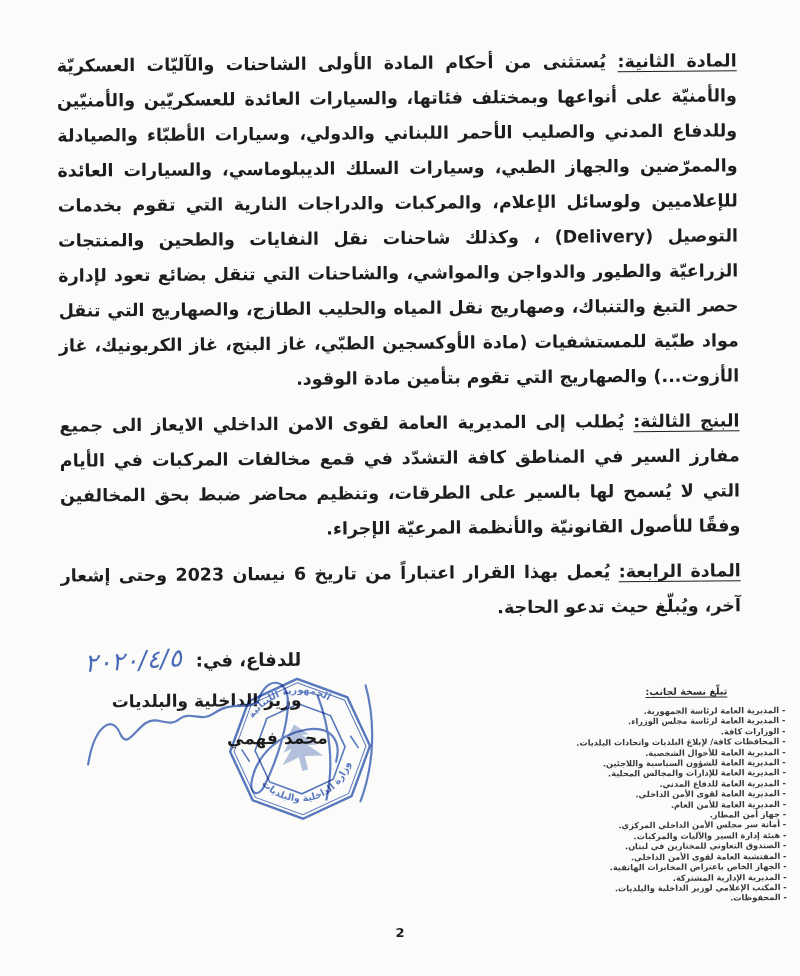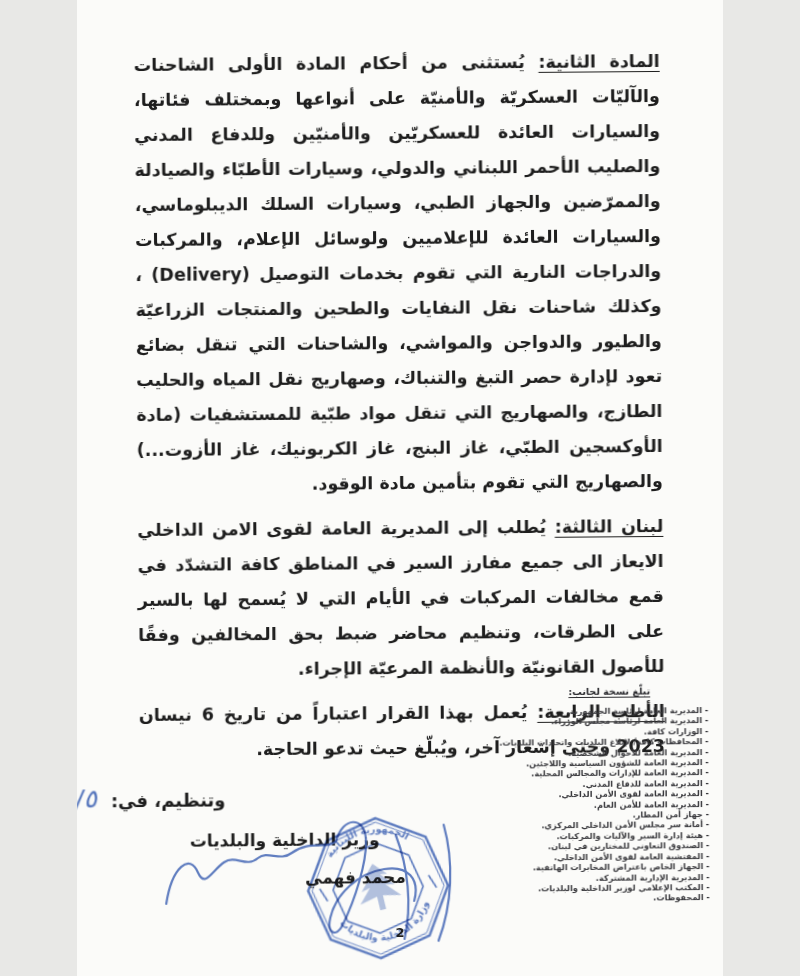--- a/index.html
+++ b/index.html
@@ -1,17 +1,17 @@
 <!DOCTYPE html>
 <html lang="ar" style="--ink: #4a6cb8; --text: #1e1e1e; --paper: #fbfbf9;"><head>
 <meta charset="utf-8">
 <style>
   html,body{margin:0;padding:0;background:#e8e8e6;}
   .paper{
-    position:relative;width:646px;height:976px;margin:0 auto;
+    position:relative;width:800px;height:976px;margin:0 auto;
     background:var(--paper,#fbfbf9);
     overflow:hidden;
     font-family:"DejaVu Sans",sans-serif;
     color:var(--text,#1e1e1e);
   }
   .doc{
     position:absolute;inset:0;
     padding:46px 60px 0 60px;
     direction:rtl;
     transform:rotate(-0.45deg);
@@ -94,25 +94,25 @@
 </style>
 </head>
 <body>
 
 <div class="paper">
 
   <div class="doc">
 
     <p class="article"><span class="art-head">المادة الثانية:</span> <span>يُستثنى من أحكام المادة الأولى الشاحنات والآليّات العسكريّة والأمنيّة على أنواعها وبمختلف فئاتها، والسيارات العائدة للعسكريّين والأمنيّين وللدفاع المدني والصليب الأحمر اللبناني والدولي، وسيارات الأطبّاء والصيادلة والممرّضين والجهاز الطبي، وسيارات السلك الديبلوماسي، والسيارات العائدة للإعلاميين ولوسائل الإعلام، والمركبات والدراجات النارية التي تقوم بخدمات التوصيل (Delivery) ، وكذلك شاحنات نقل النفايات والطحين والمنتجات الزراعيّة والطيور والدواجن والمواشي، والشاحنات التي تنقل بضائع تعود لإدارة حصر التبغ والتنباك، وصهاريج نقل المياه والحليب الطازج، والصهاريج التي تنقل مواد طبّية للمستشفيات (مادة الأوكسجين الطبّي، غاز البنج، غاز الكربونيك، غاز الأزوت...) والصهاريج التي تقوم بتأمين مادة الوقود.</span></p>
 
-    <p class="article"><span class="art-head">لبنان الثالثة:</span> <span>يُطلب إلى المديرية العامة لقوى الامن الداخلي الايعاز الى جميع مفارز السير في المناطق كافة التشدّد في قمع مخالفات المركبات في الأيام التي لا يُسمح لها بالسير على الطرقات، وتنظيم محاضر ضبط بحق المخالفين وفقًا للأصول القانونيّة والأنظمة المرعيّة الإجراء.</span></p>
+    <p class="article"><span class="art-head">البنج الثالثة:</span> <span>يُطلب إلى المديرية العامة لقوى الامن الداخلي الايعاز الى جميع مفارز السير في المناطق كافة التشدّد في قمع مخالفات المركبات في الأيام التي لا يُسمح لها بالسير على الطرقات، وتنظيم محاضر ضبط بحق المخالفين وفقًا للأصول القانونيّة والأنظمة المرعيّة الإجراء.</span></p>
 
-    <p class="article"><span class="art-head">الأطب الرابعة:</span> <span>يُعمل بهذا القرار اعتباراً من تاريخ 6 نيسان 2023 وحتى إشعار آخر، ويُبلّغ حيث تدعو الحاجة.</span></p>
+    <p class="article"><span class="art-head">المادة الرابعة:</span> <span>يُعمل بهذا القرار اعتباراً من تاريخ 6 نيسان 2023 وحتى إشعار آخر، ويُبلّغ حيث تدعو الحاجة.</span></p>
 
-    <div class="dateline"><span>وتنظيم، في:</span><span class="hand-date">٢٠٢٠/٤/٥</span></div>
+    <div class="dateline"><span>للدفاع، في:</span><span class="hand-date">٢٠٢٠/٤/٥</span></div>
 
     <div class="sig-area">
 
       <div class="minister-title">وزير الداخلية والبلديات</div>
       <div class="minister-name">محمد فهمي</div>
 
       <svg class="signature" width="340" height="140" viewBox="0 0 340 140">
         <path d="M8,95 C14,58 32,44 40,64 C47,80 54,62 66,54 C78,46 88,60 100,50
                  C110,42 122,54 134,45 C152,32 168,42 178,34
                  C186,8 206,10 208,30 C210,54 196,94 184,118

